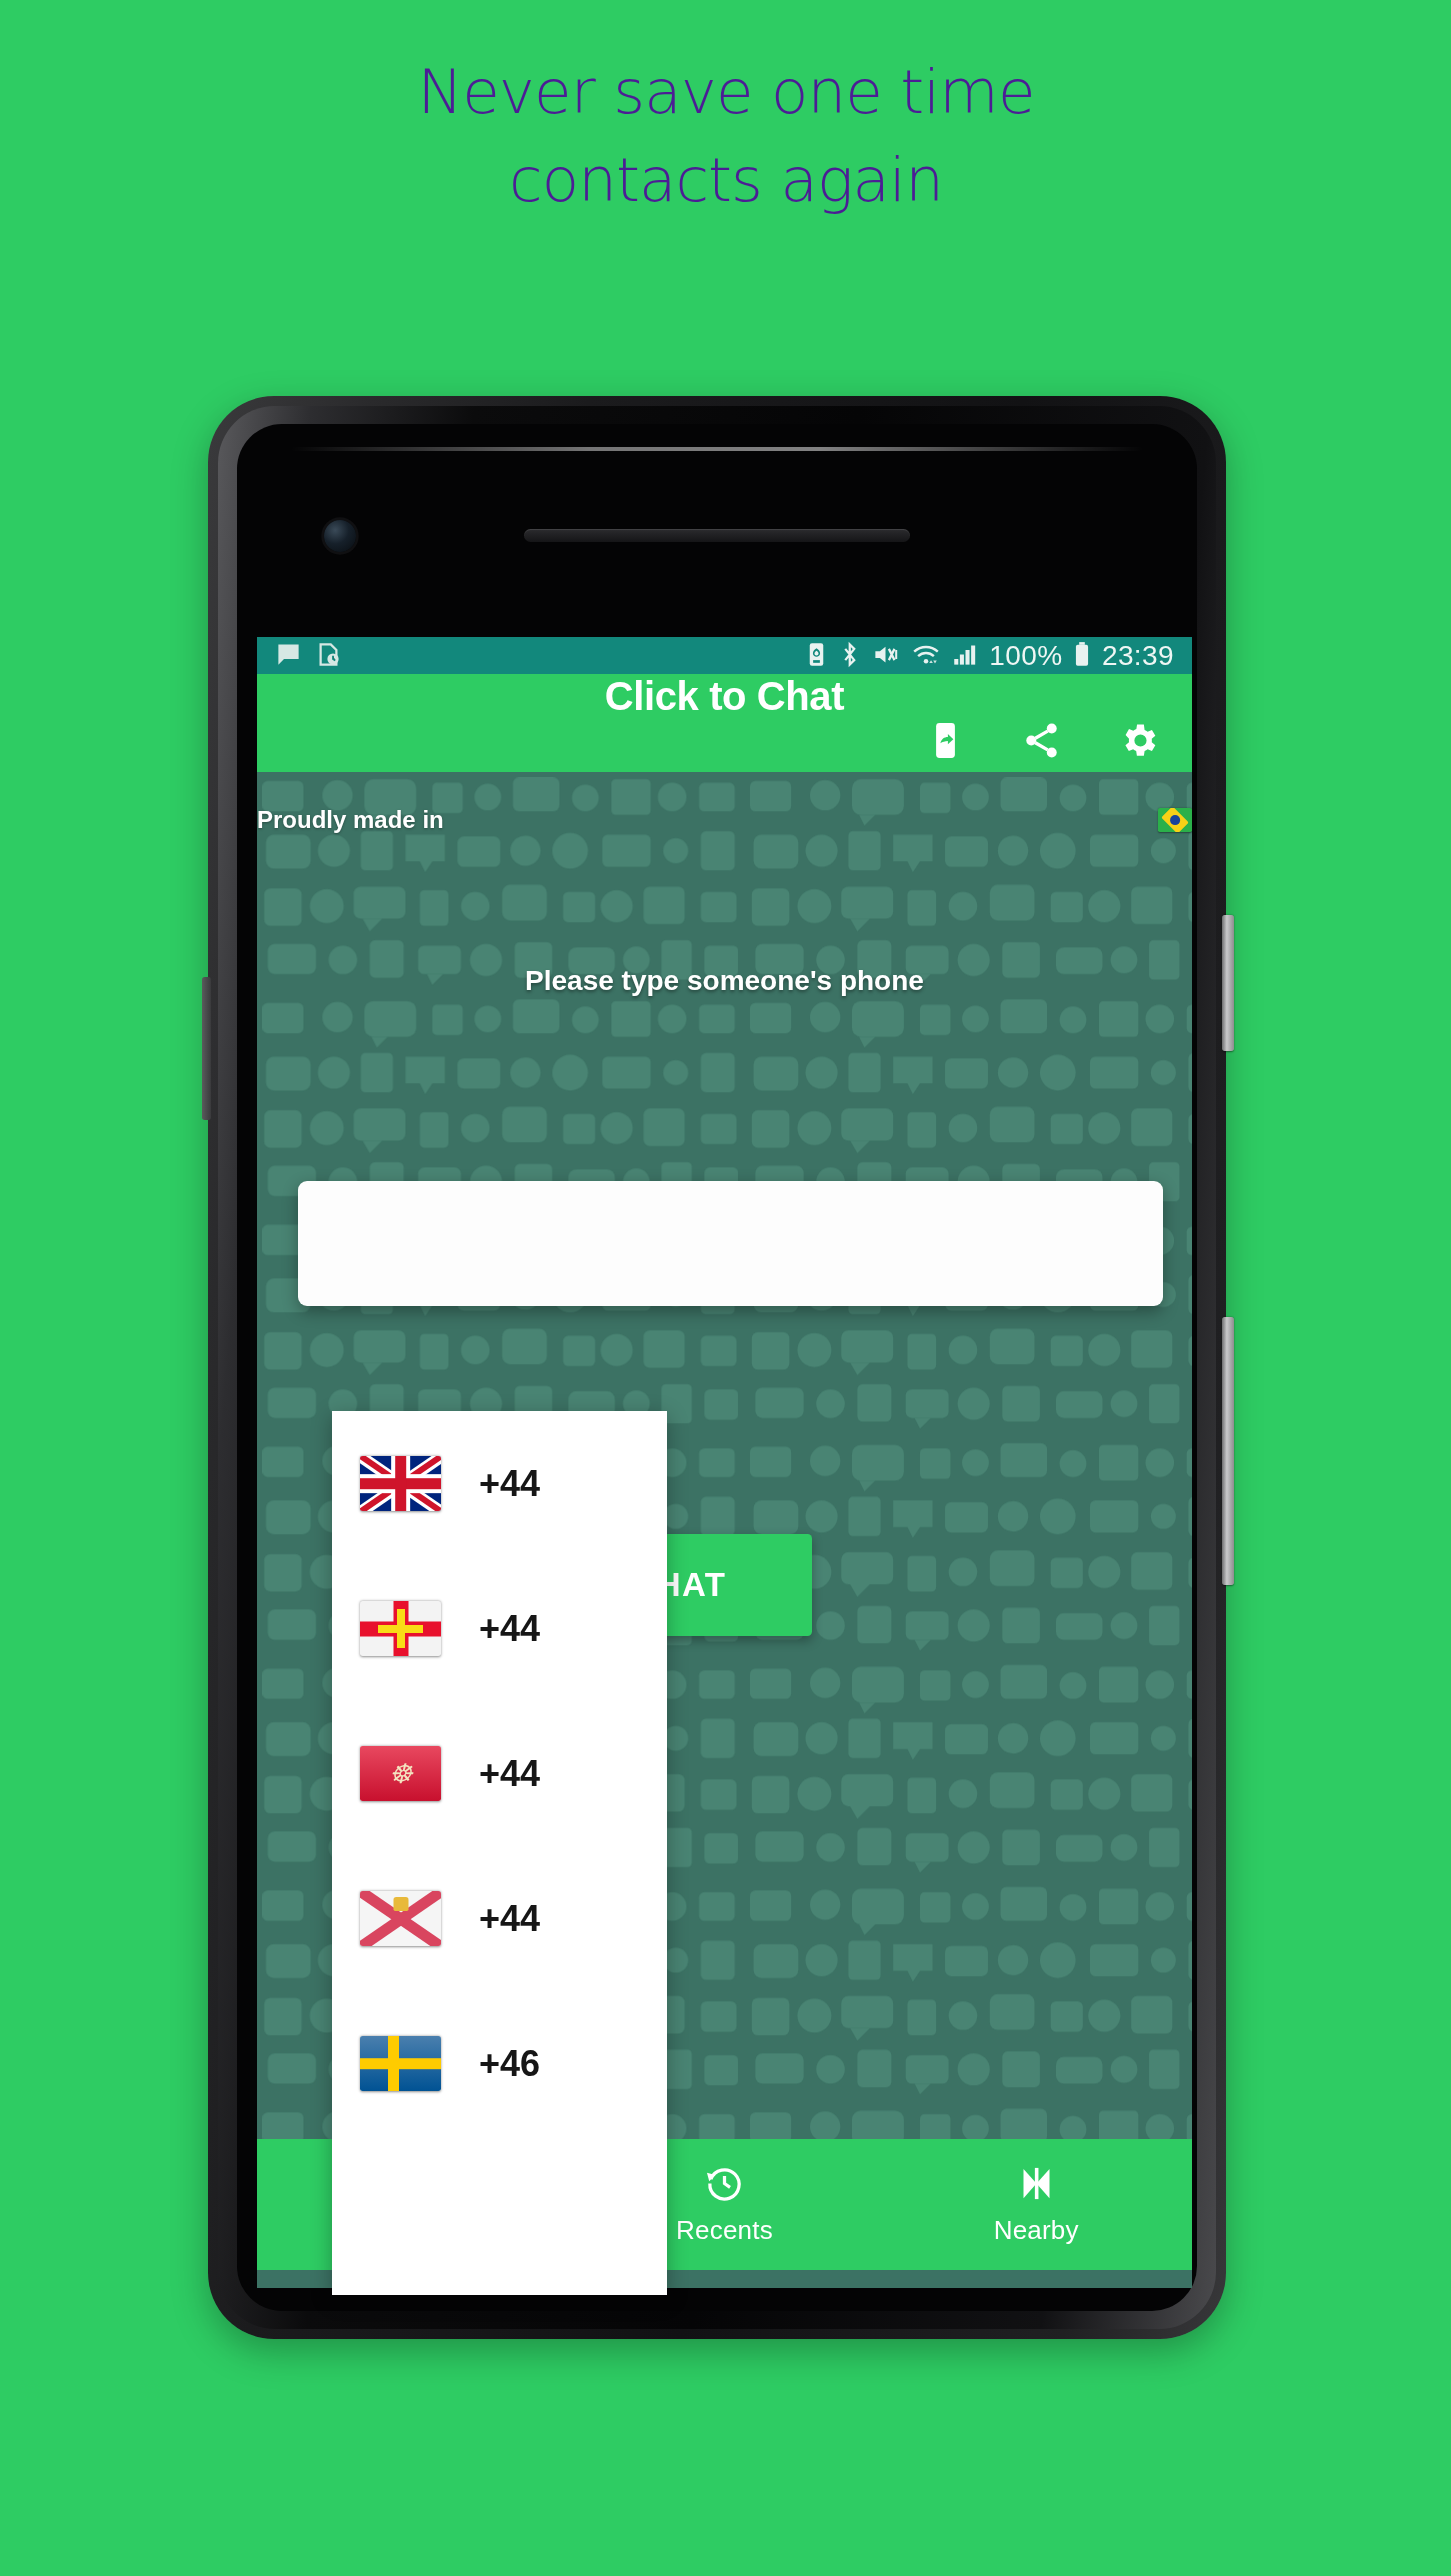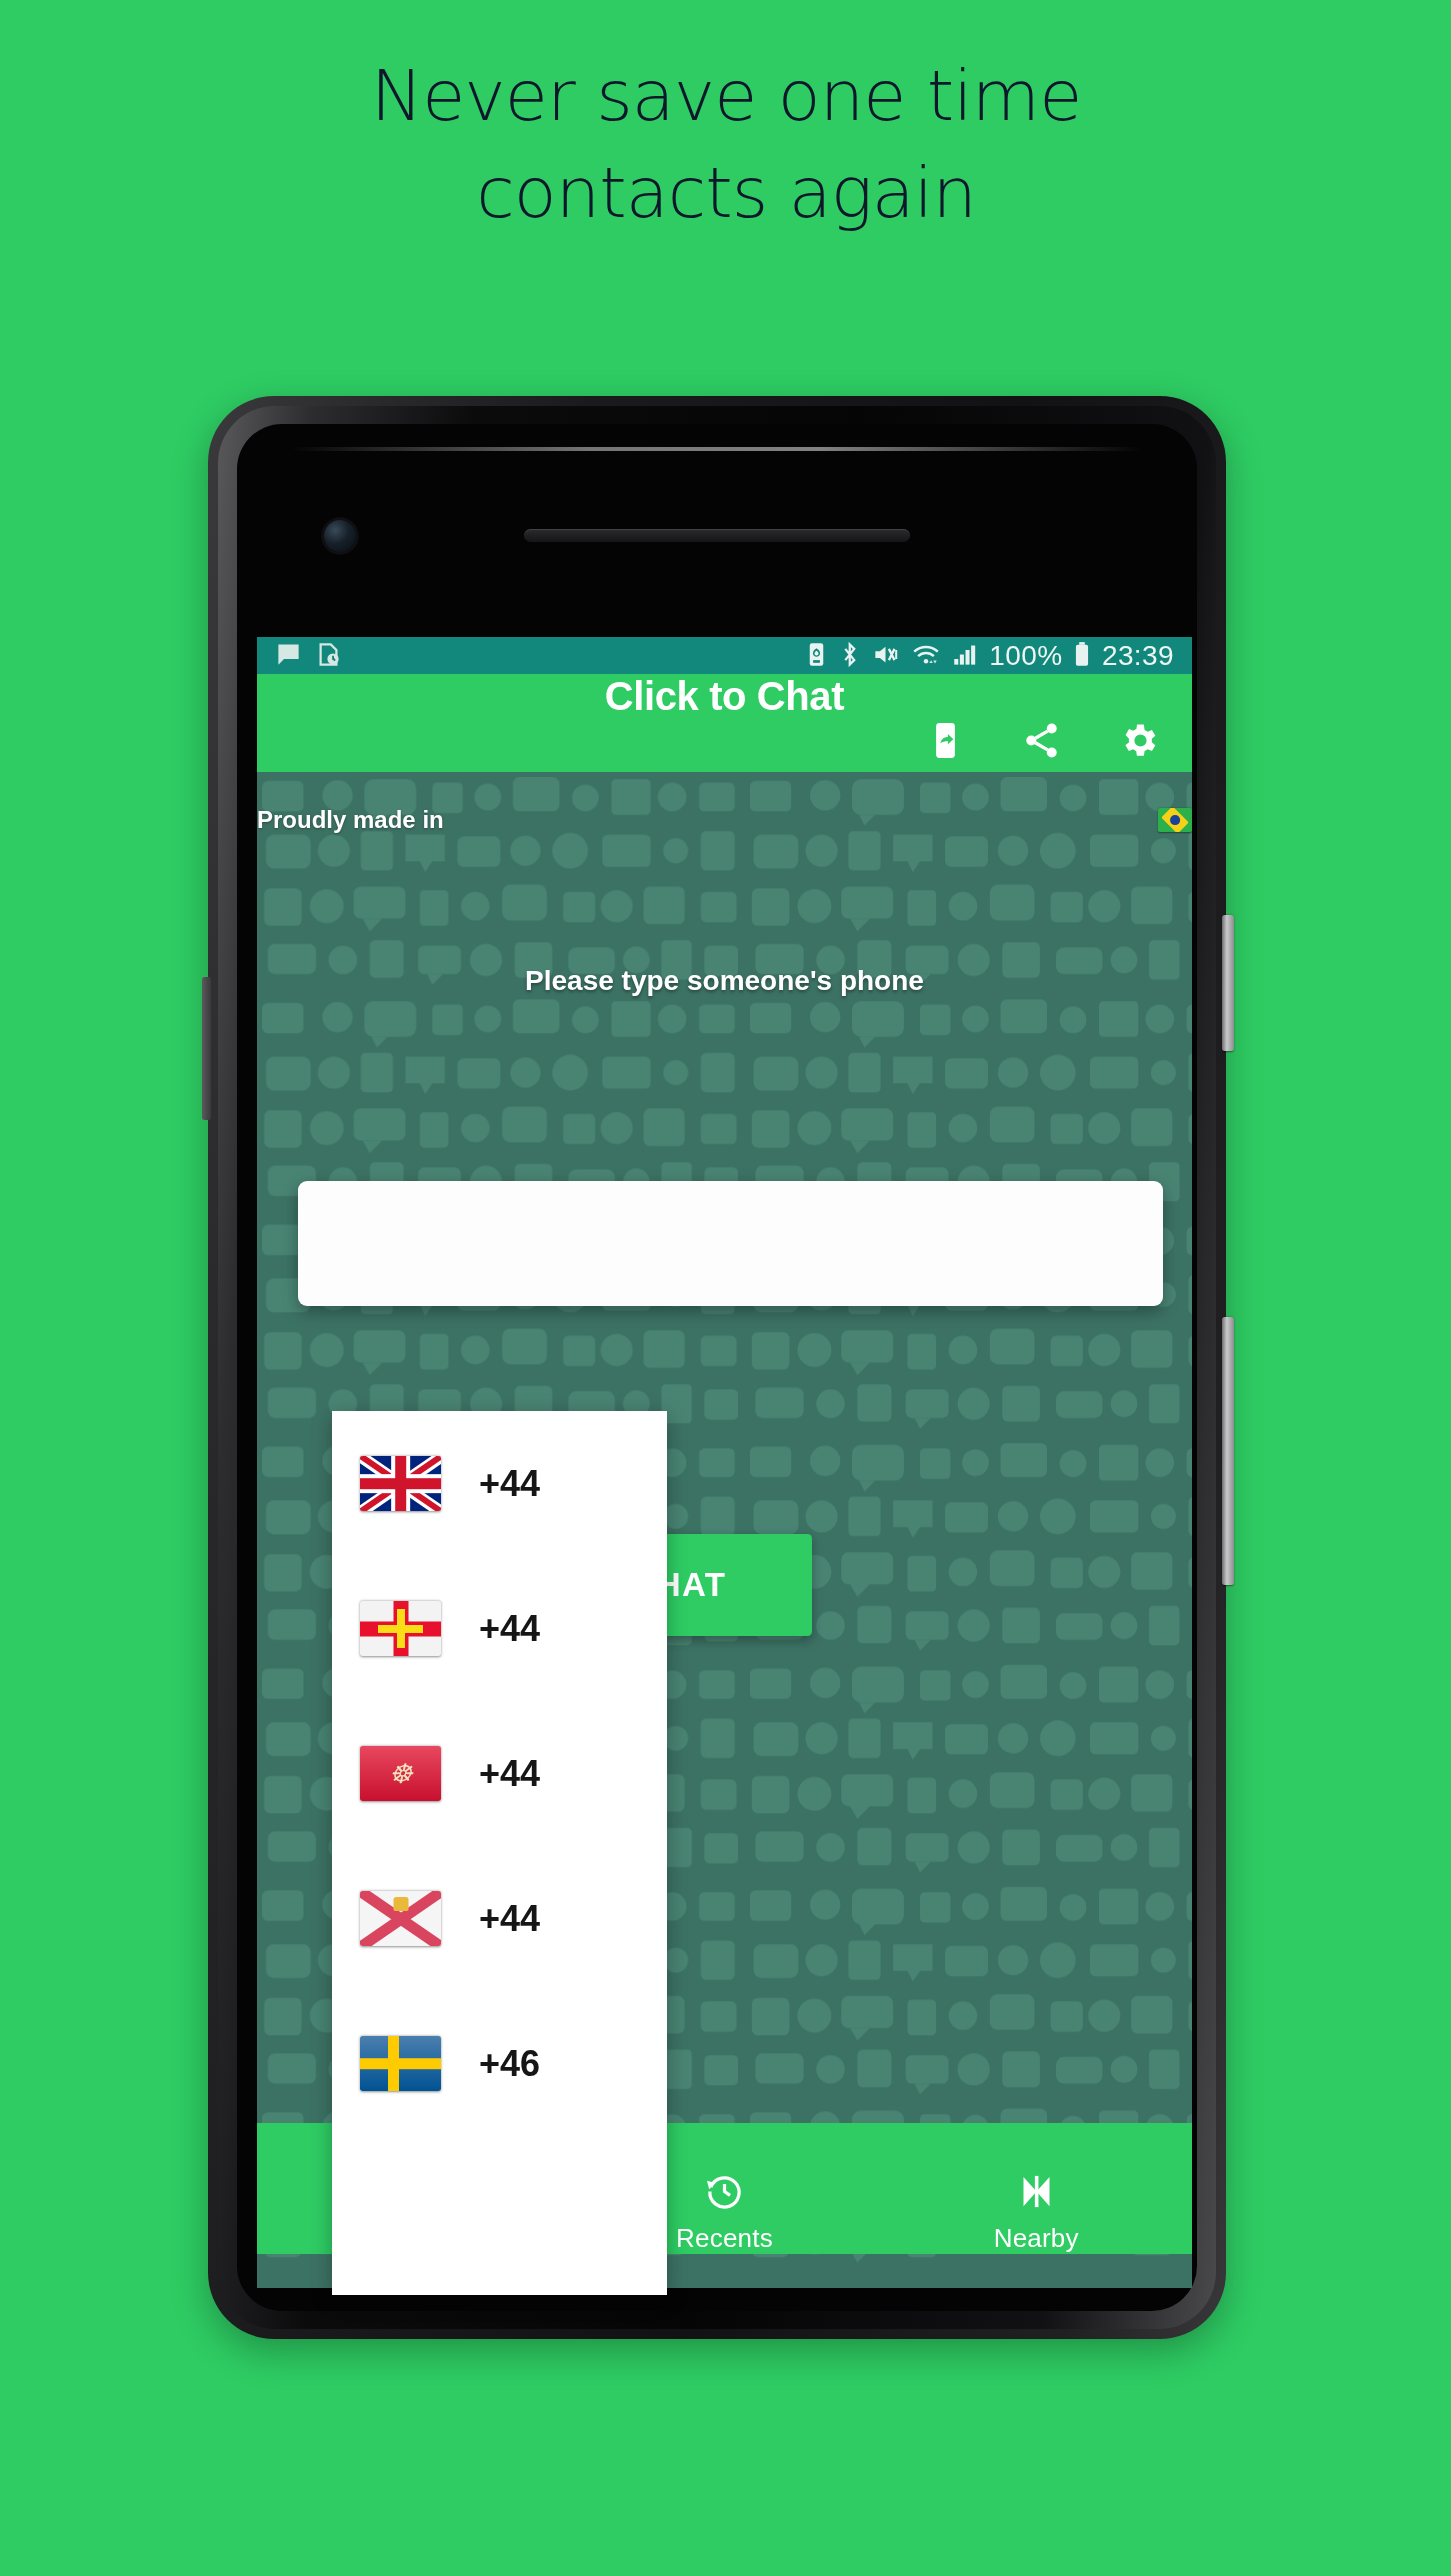--- a/index.html
+++ b/index.html
@@ -7,23 +7,23 @@
     width:1452px; height:2576px;
     background:#25d366;
     font-family:"Liberation Sans", sans-serif;
     overflow:hidden;
   }
   .stage { position:relative; width:1452px; height:2576px; background:#2ecc63; }
 
   
   .headline {
     position:absolute; left:0; top:61px; width:1452px;
-    text-align:center; color:#0f172a;
+    text-align:center; color:#4c1d95;
     font-family:"DejaVu Sans", sans-serif;
-    font-weight:300; font-size:70px; line-height:1.0;
+    font-weight:300; font-size:61px; line-height:1.0;
     letter-spacing:-0.9px;
   }
   .headline .l2 { display:block; margin-top:27px; }
 
   
   .phone {
     position:absolute; left:208px; top:396px;
     width:1018px; height:1943px;
     border-radius:66px;
     background:linear-gradient(100deg,#3a3a3c 0%, #2a2a2c 12%, #1b1b1d 28%, #121214 60%, #202022 88%, #38383a 100%);
@@ -159,22 +159,22 @@
   .openchat {
     position:absolute; left:179px; top:762px; width:376px; height:102px;
     background:#2ecc63; border-radius:4.5px;
     box-shadow:0 4.5px 10.7px rgba(0,0,0,.3);
     display:flex; align-items:center; justify-content:center;
     color:#ffffff; font-size:33px; font-weight:700; letter-spacing:1.4px;
   }
 
   
   .bottomnav {
-    position:absolute; left:0; right:0; bottom:16px; height:131px;
-    background:#2ecc63; display:flex; align-items:flex-end;
+    position:absolute; left:0; right:0; bottom:0; height:131px;
+    background:#2ecc63; display:flex; align-items:center;
   }
   .navitem {
     flex:1; display:flex; flex-direction:column; align-items:center; gap:9px;
     color:#ffffff;
   }
   .navlabel { font-size:26px; font-weight:400; letter-spacing:0.2px; }
 
   
   .dropdown {
     position:absolute; left:332px; top:1411px;

